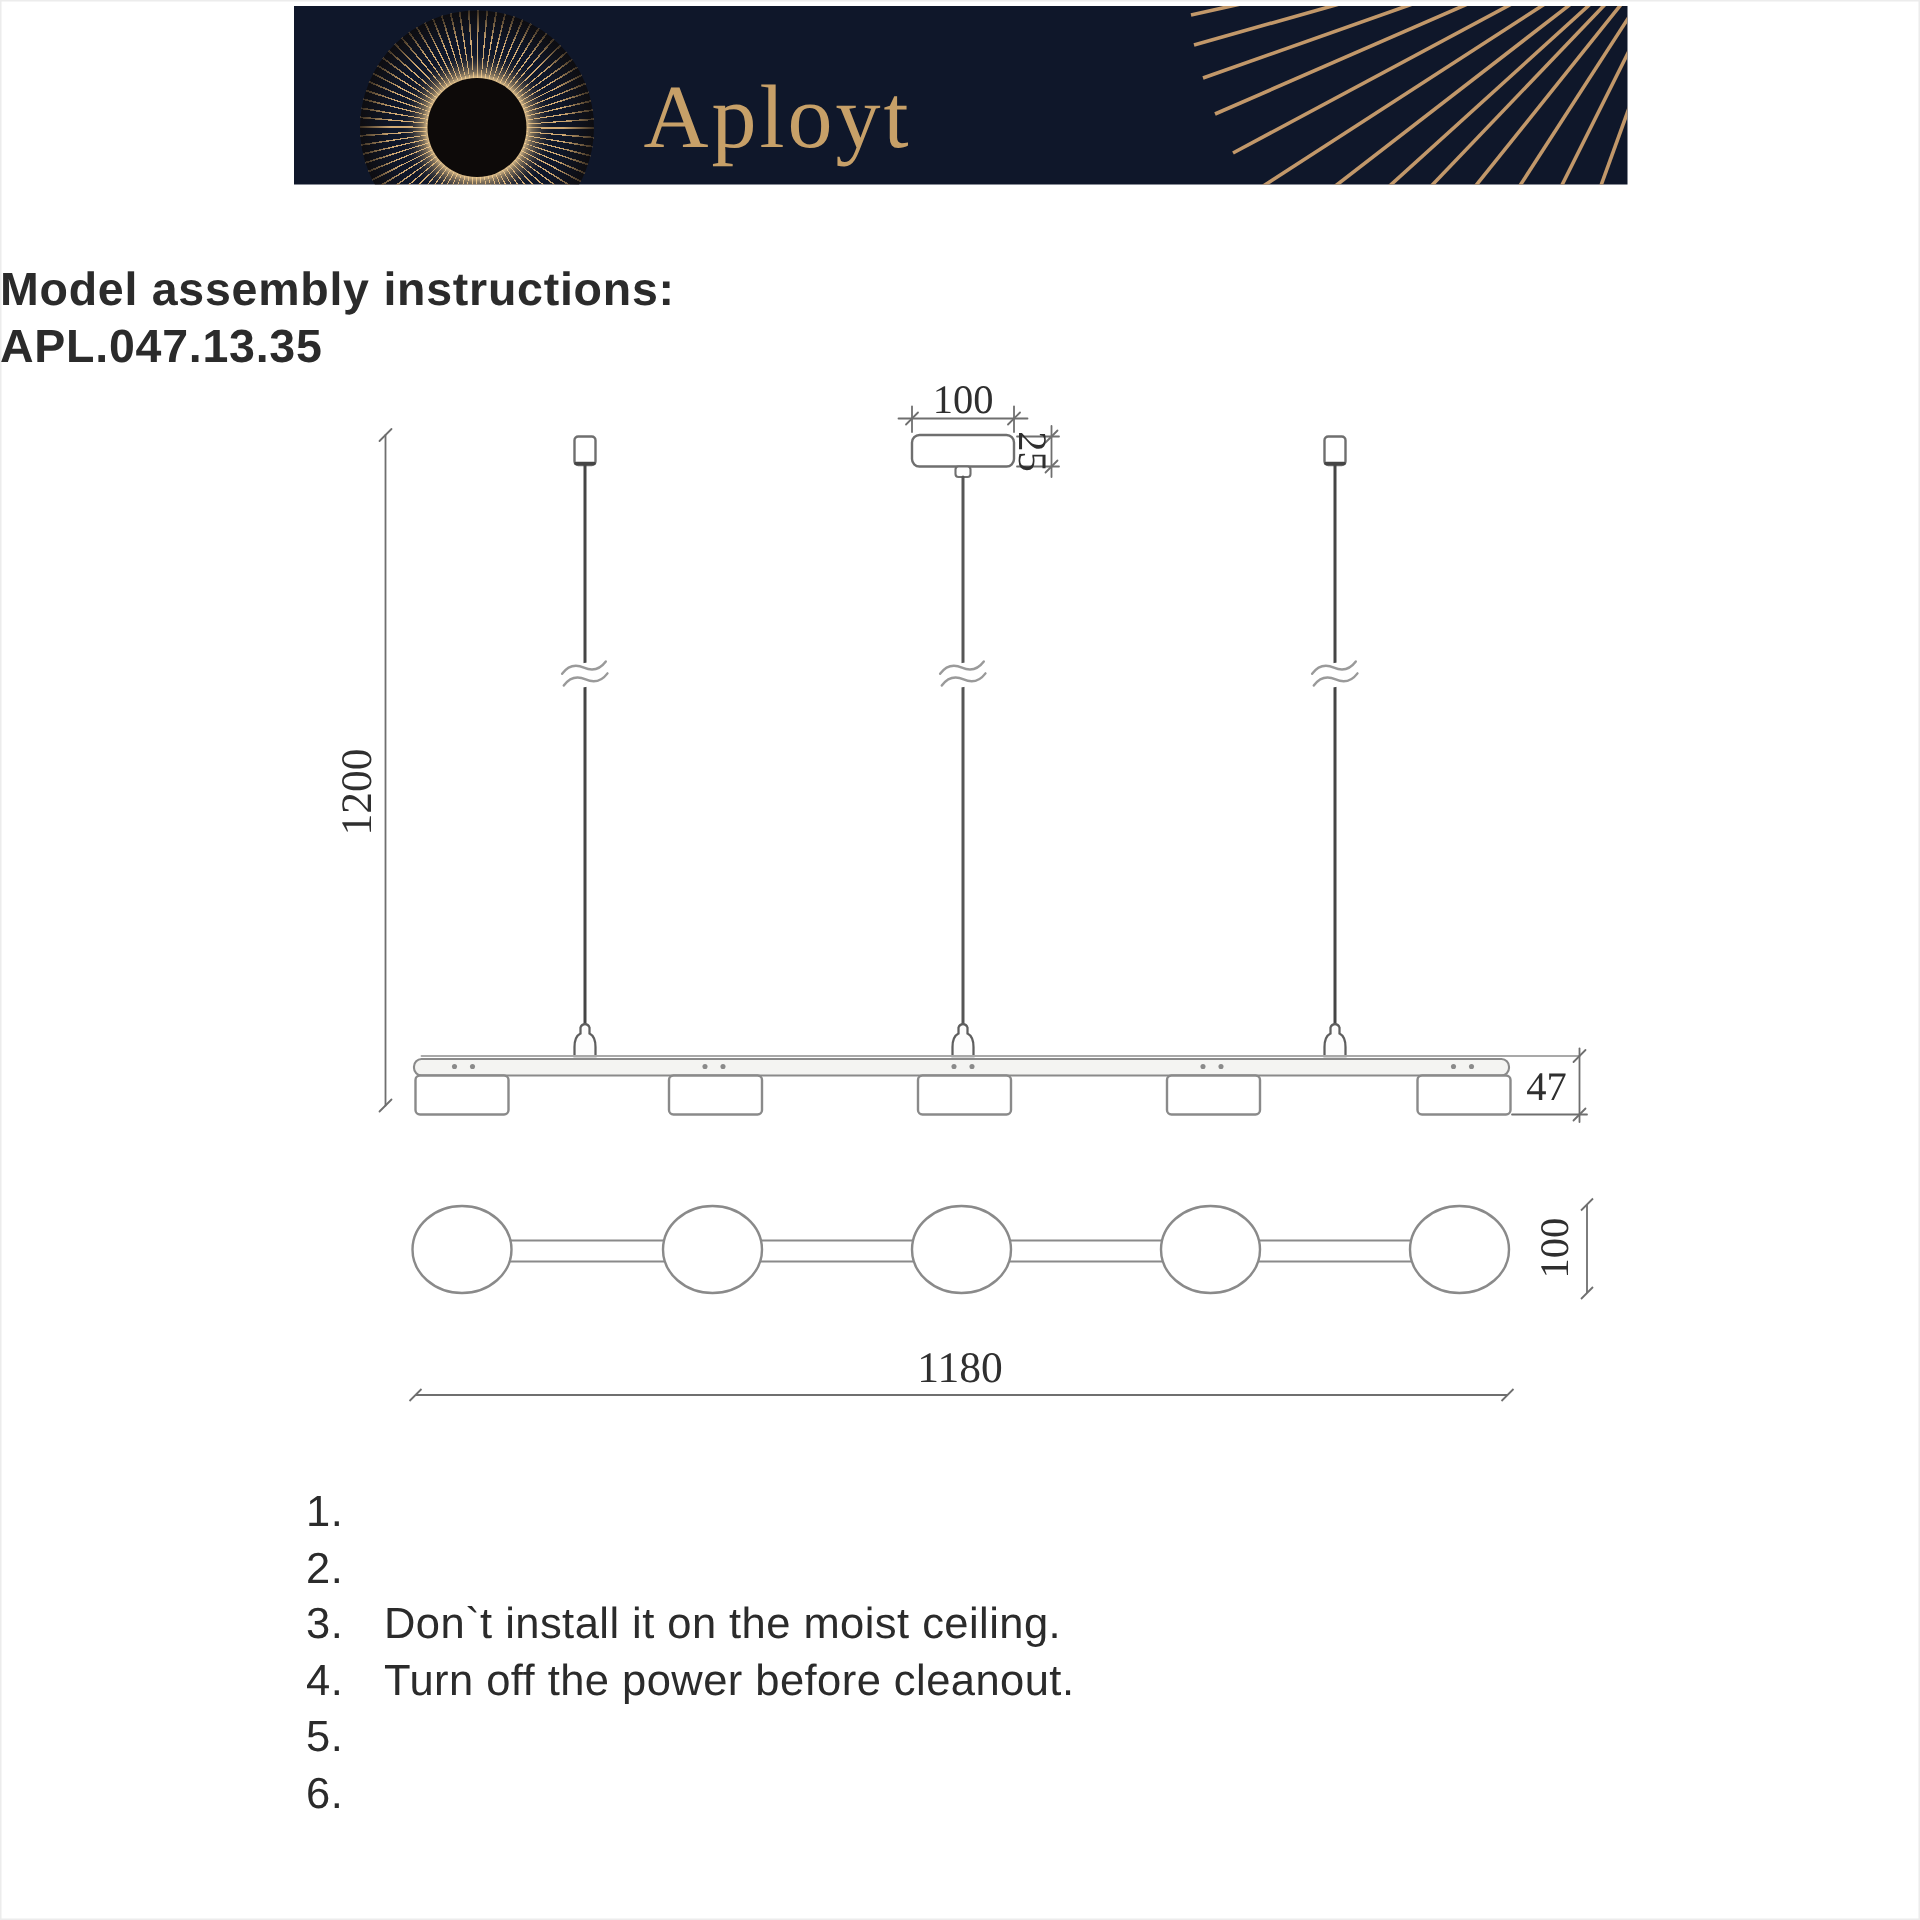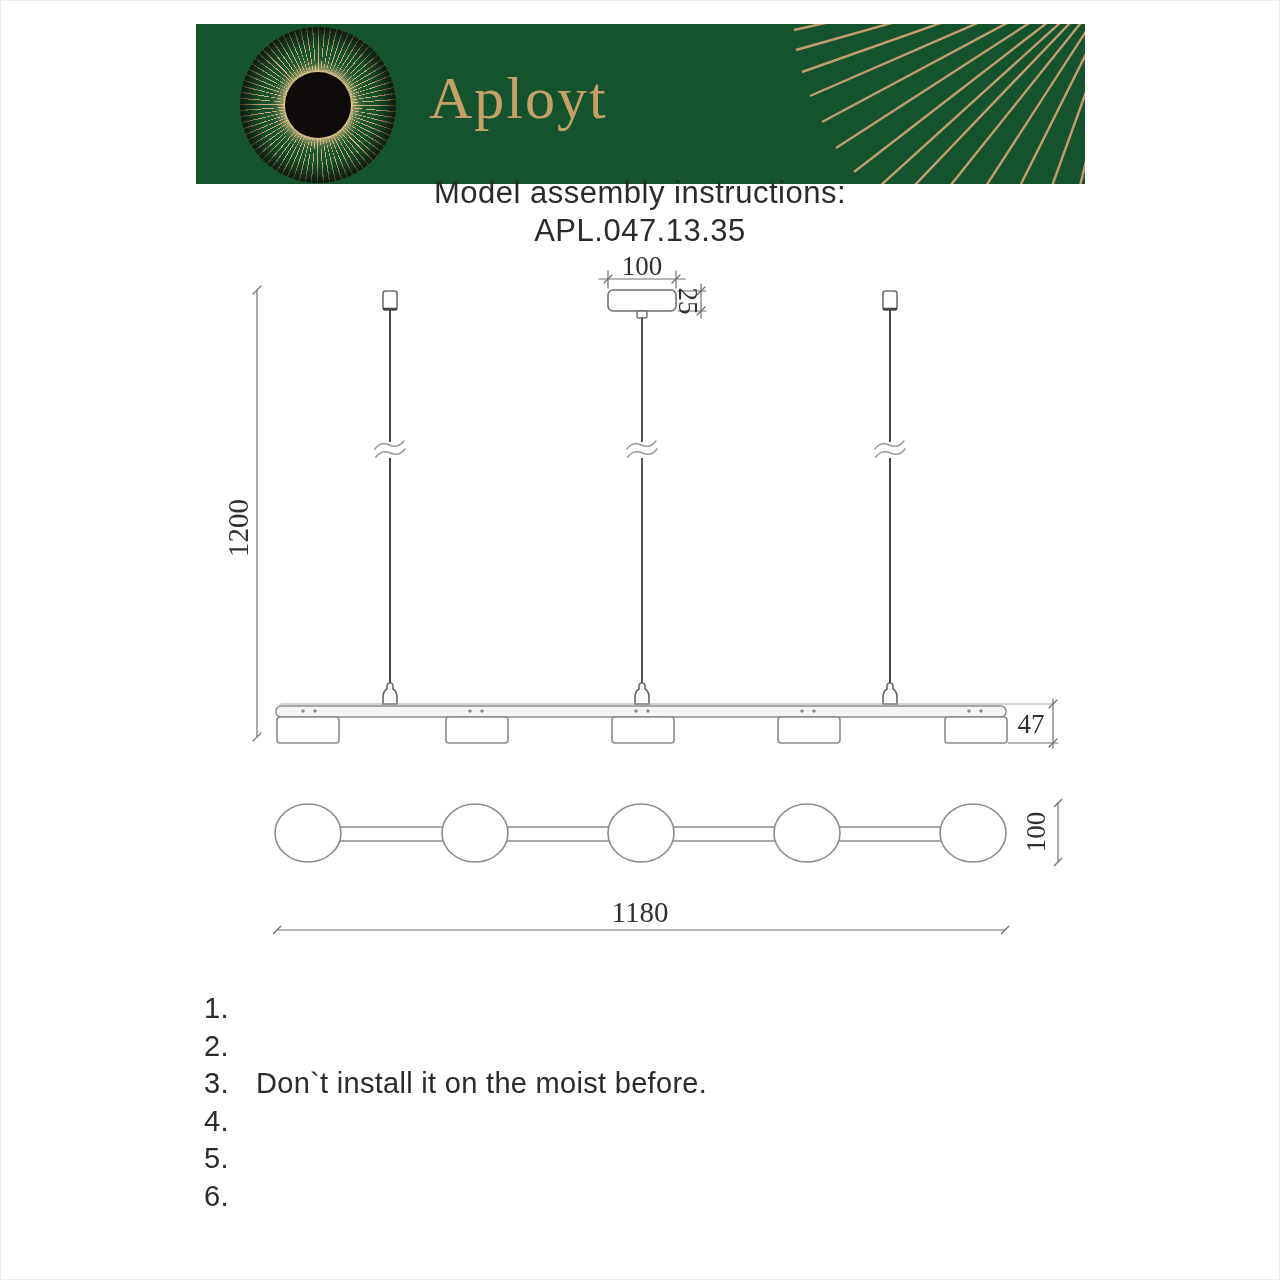--- a/index.html
+++ b/index.html
@@ -7,22 +7,22 @@
     width:1280px;height:1280px;
     background:#ffffff;
     position:relative;
     overflow:hidden;
     font-family:"Liberation Sans", sans-serif;
     box-shadow:inset 0 0 0 1px #ececec;
   }
 
   
   .banner{
-    position:absolute;left:196px;top:24px;width:889px;height:160px;
-    background:#14532d;overflow:hidden;
+    position:absolute;left:196px;top:4px;width:889px;height:119px;
+    background:#0f172a;overflow:hidden;
   }
   .sunburst{
     position:absolute;left:44px;top:3px;width:156px;height:156px;border-radius:50%;
     background:repeating-conic-gradient(from 0deg, rgba(219,177,120,.95) 0deg .9deg, rgba(13,10,9,0) .9deg 4.5deg);
   }
   .sunburst::before{ 
     content:"";position:absolute;inset:0;border-radius:50%;
     background:radial-gradient(circle, rgba(13,10,9,0) 0 52%, #0d0a09 76%);
   }
   .sunburst::after{ 
@@ -32,21 +32,21 @@
   }
   .brand{
     position:absolute;left:233px;top:44px;
     font-family:"Liberation Serif", serif;
     font-size:60px;font-weight:400;line-height:1;
     color:#c7a068;letter-spacing:2px;
   }
   .fan{position:absolute;right:0;top:0;width:889px;height:160px;}
 
   
-  .titles{position:absolute;left:0;top:174px;width:1280px;text-align:center;color:#2b2b2b;}
+  .titles{position:absolute;left:0;top:174px;width:1280px;color:#2b2b2b;font-weight:bold;}
   .titles .t{font-size:31px;line-height:38px;letter-spacing:.5px;}
 
   
   svg.drawing{position:absolute;left:0;top:0;width:1280px;height:1280px;}
   .dim{
     font-family:"Liberation Serif", serif;
     font-size:27px;fill:#2f2f2f;
   }
   .dim.big{font-size:29px;}
 
@@ -224,24 +224,25 @@
 
 <div class="notes">
   <div class="row">
     <span class="num">1.</span>
   </div>
   <div class="row">
     <span class="num">2.</span>
   </div>
   <div class="row">
     <span class="num">3.</span>
-    <span>Don`t install it on the moist before.</span>
+    <span>Don`t install it on the moist ceiling.</span>
   </div>
   <div class="row">
     <span class="num">4.</span>
+    <span>Turn off the power before cleanout.</span>
   </div>
   <div class="row">
     <span class="num">5.</span>
   </div>
   <div class="row">
     <span class="num">6.</span>
   </div>
 </div>
 
 </body></html>

